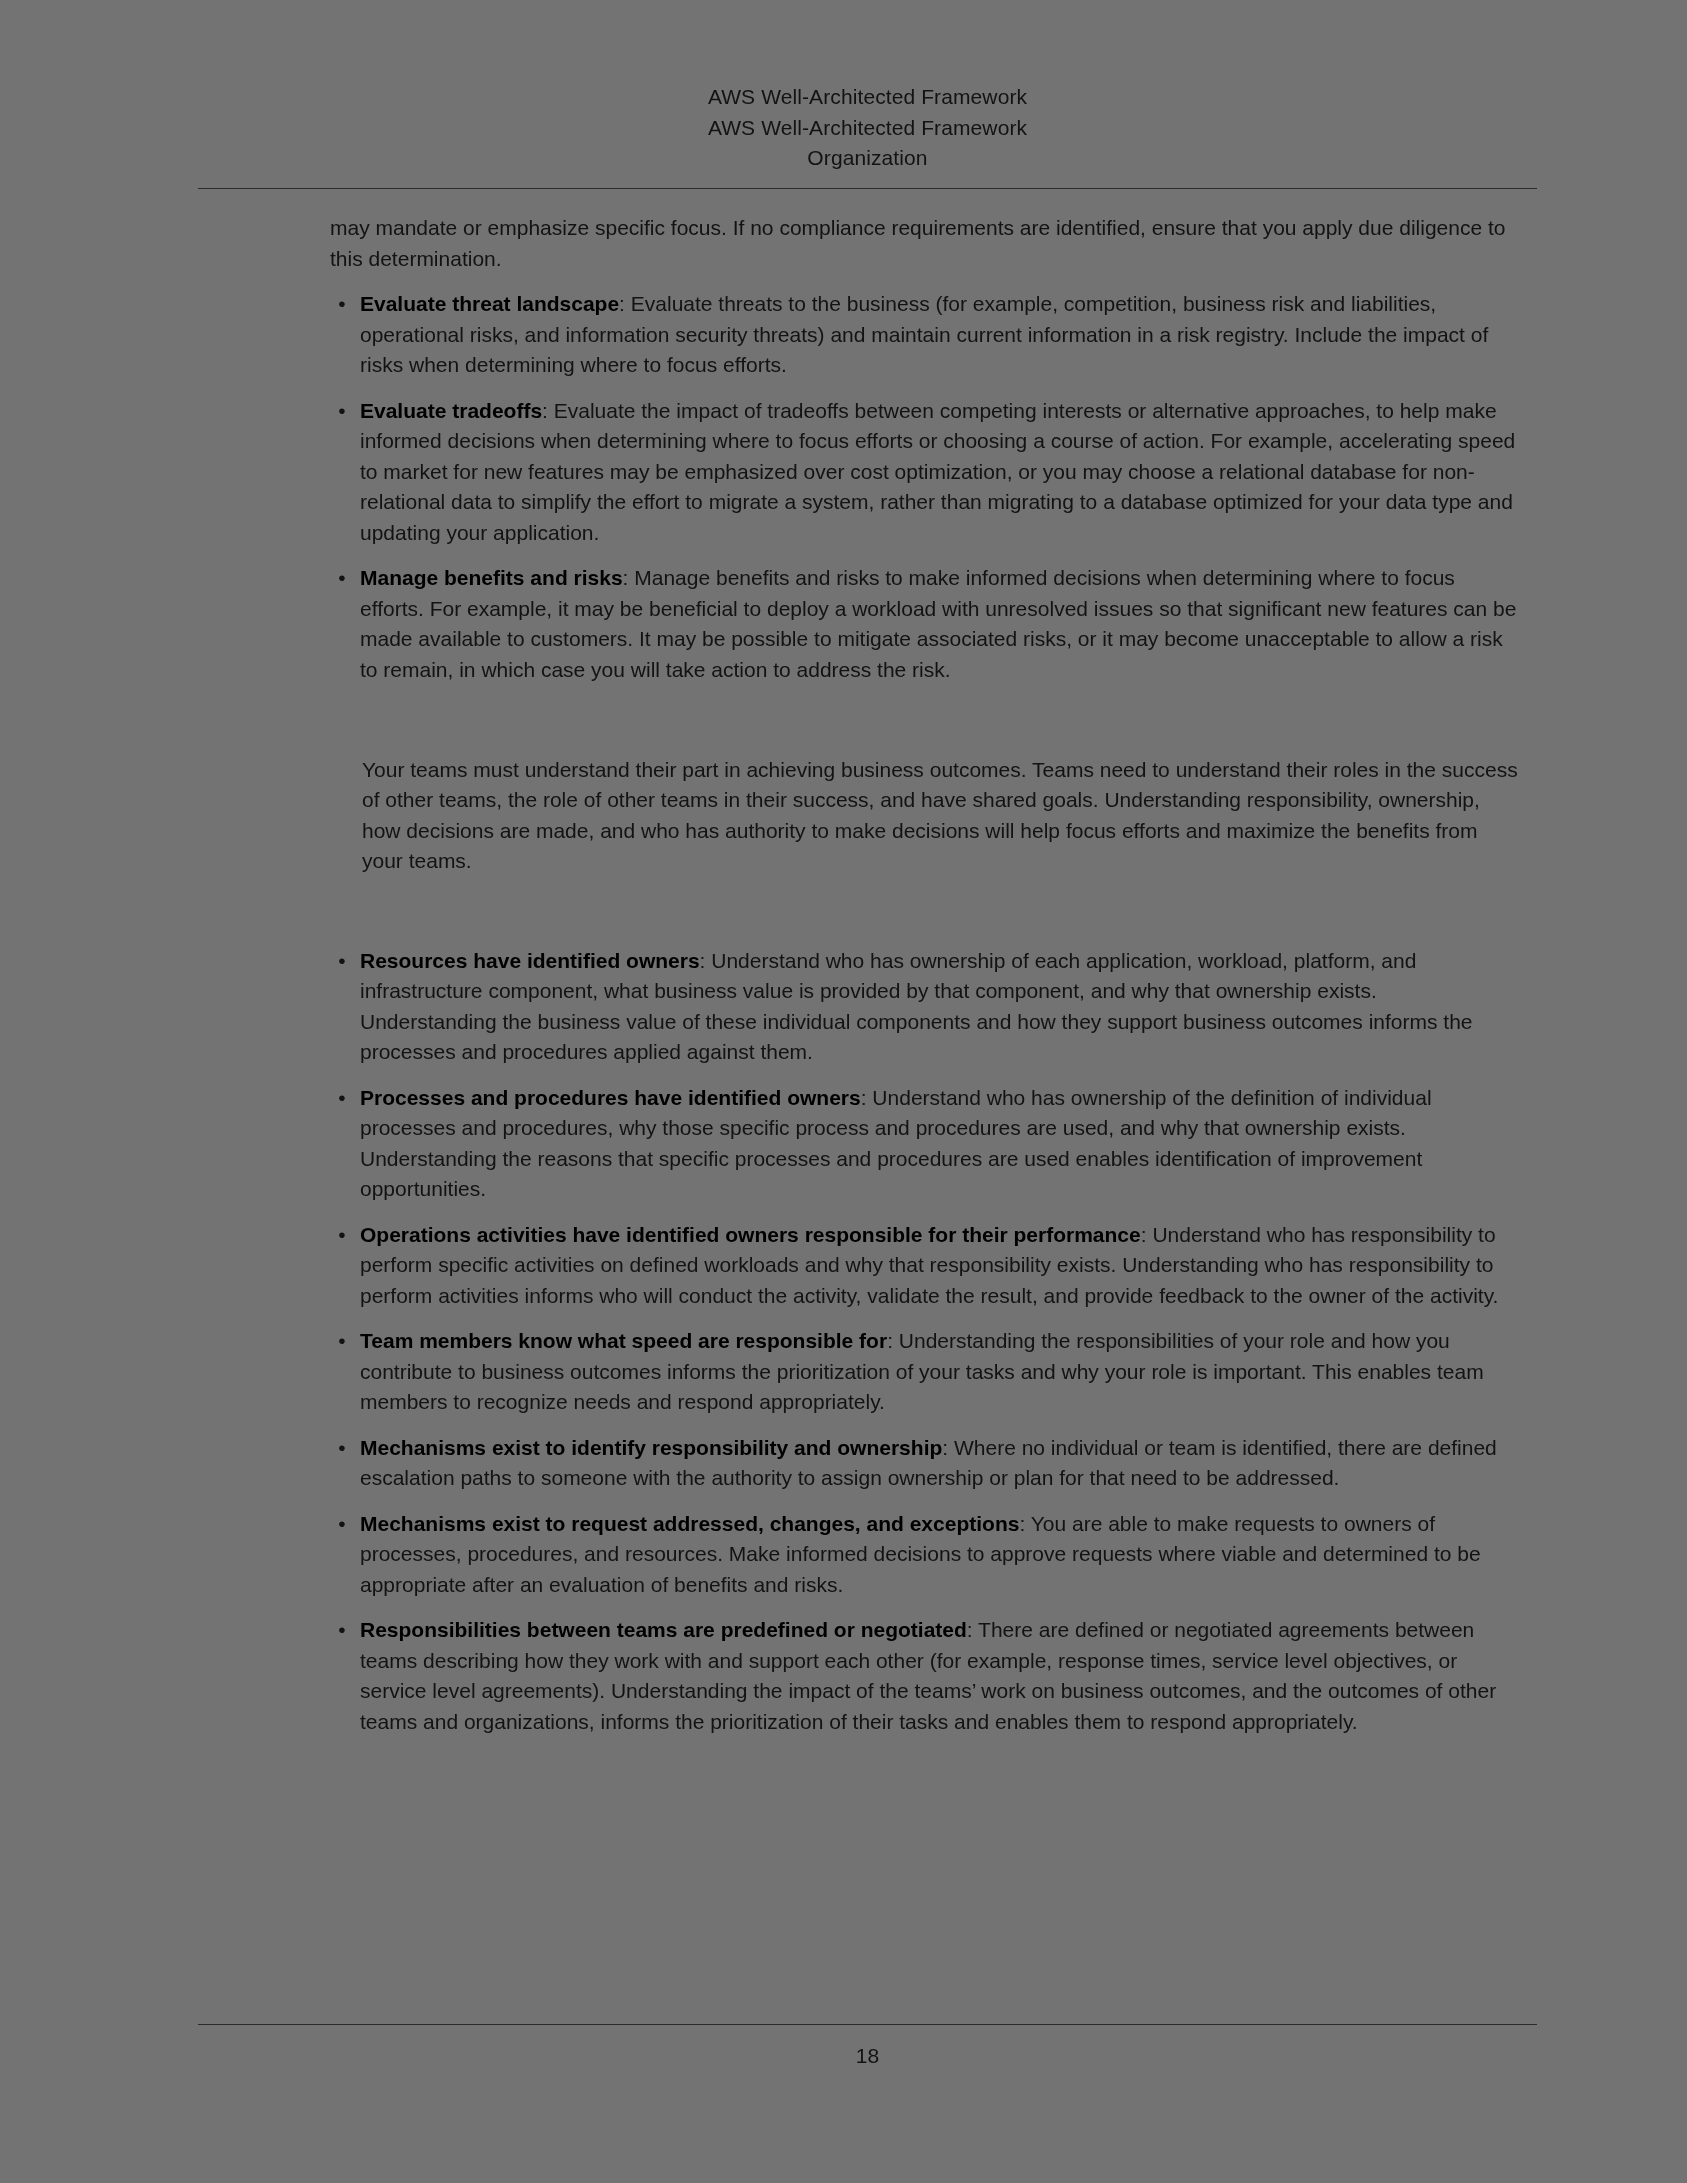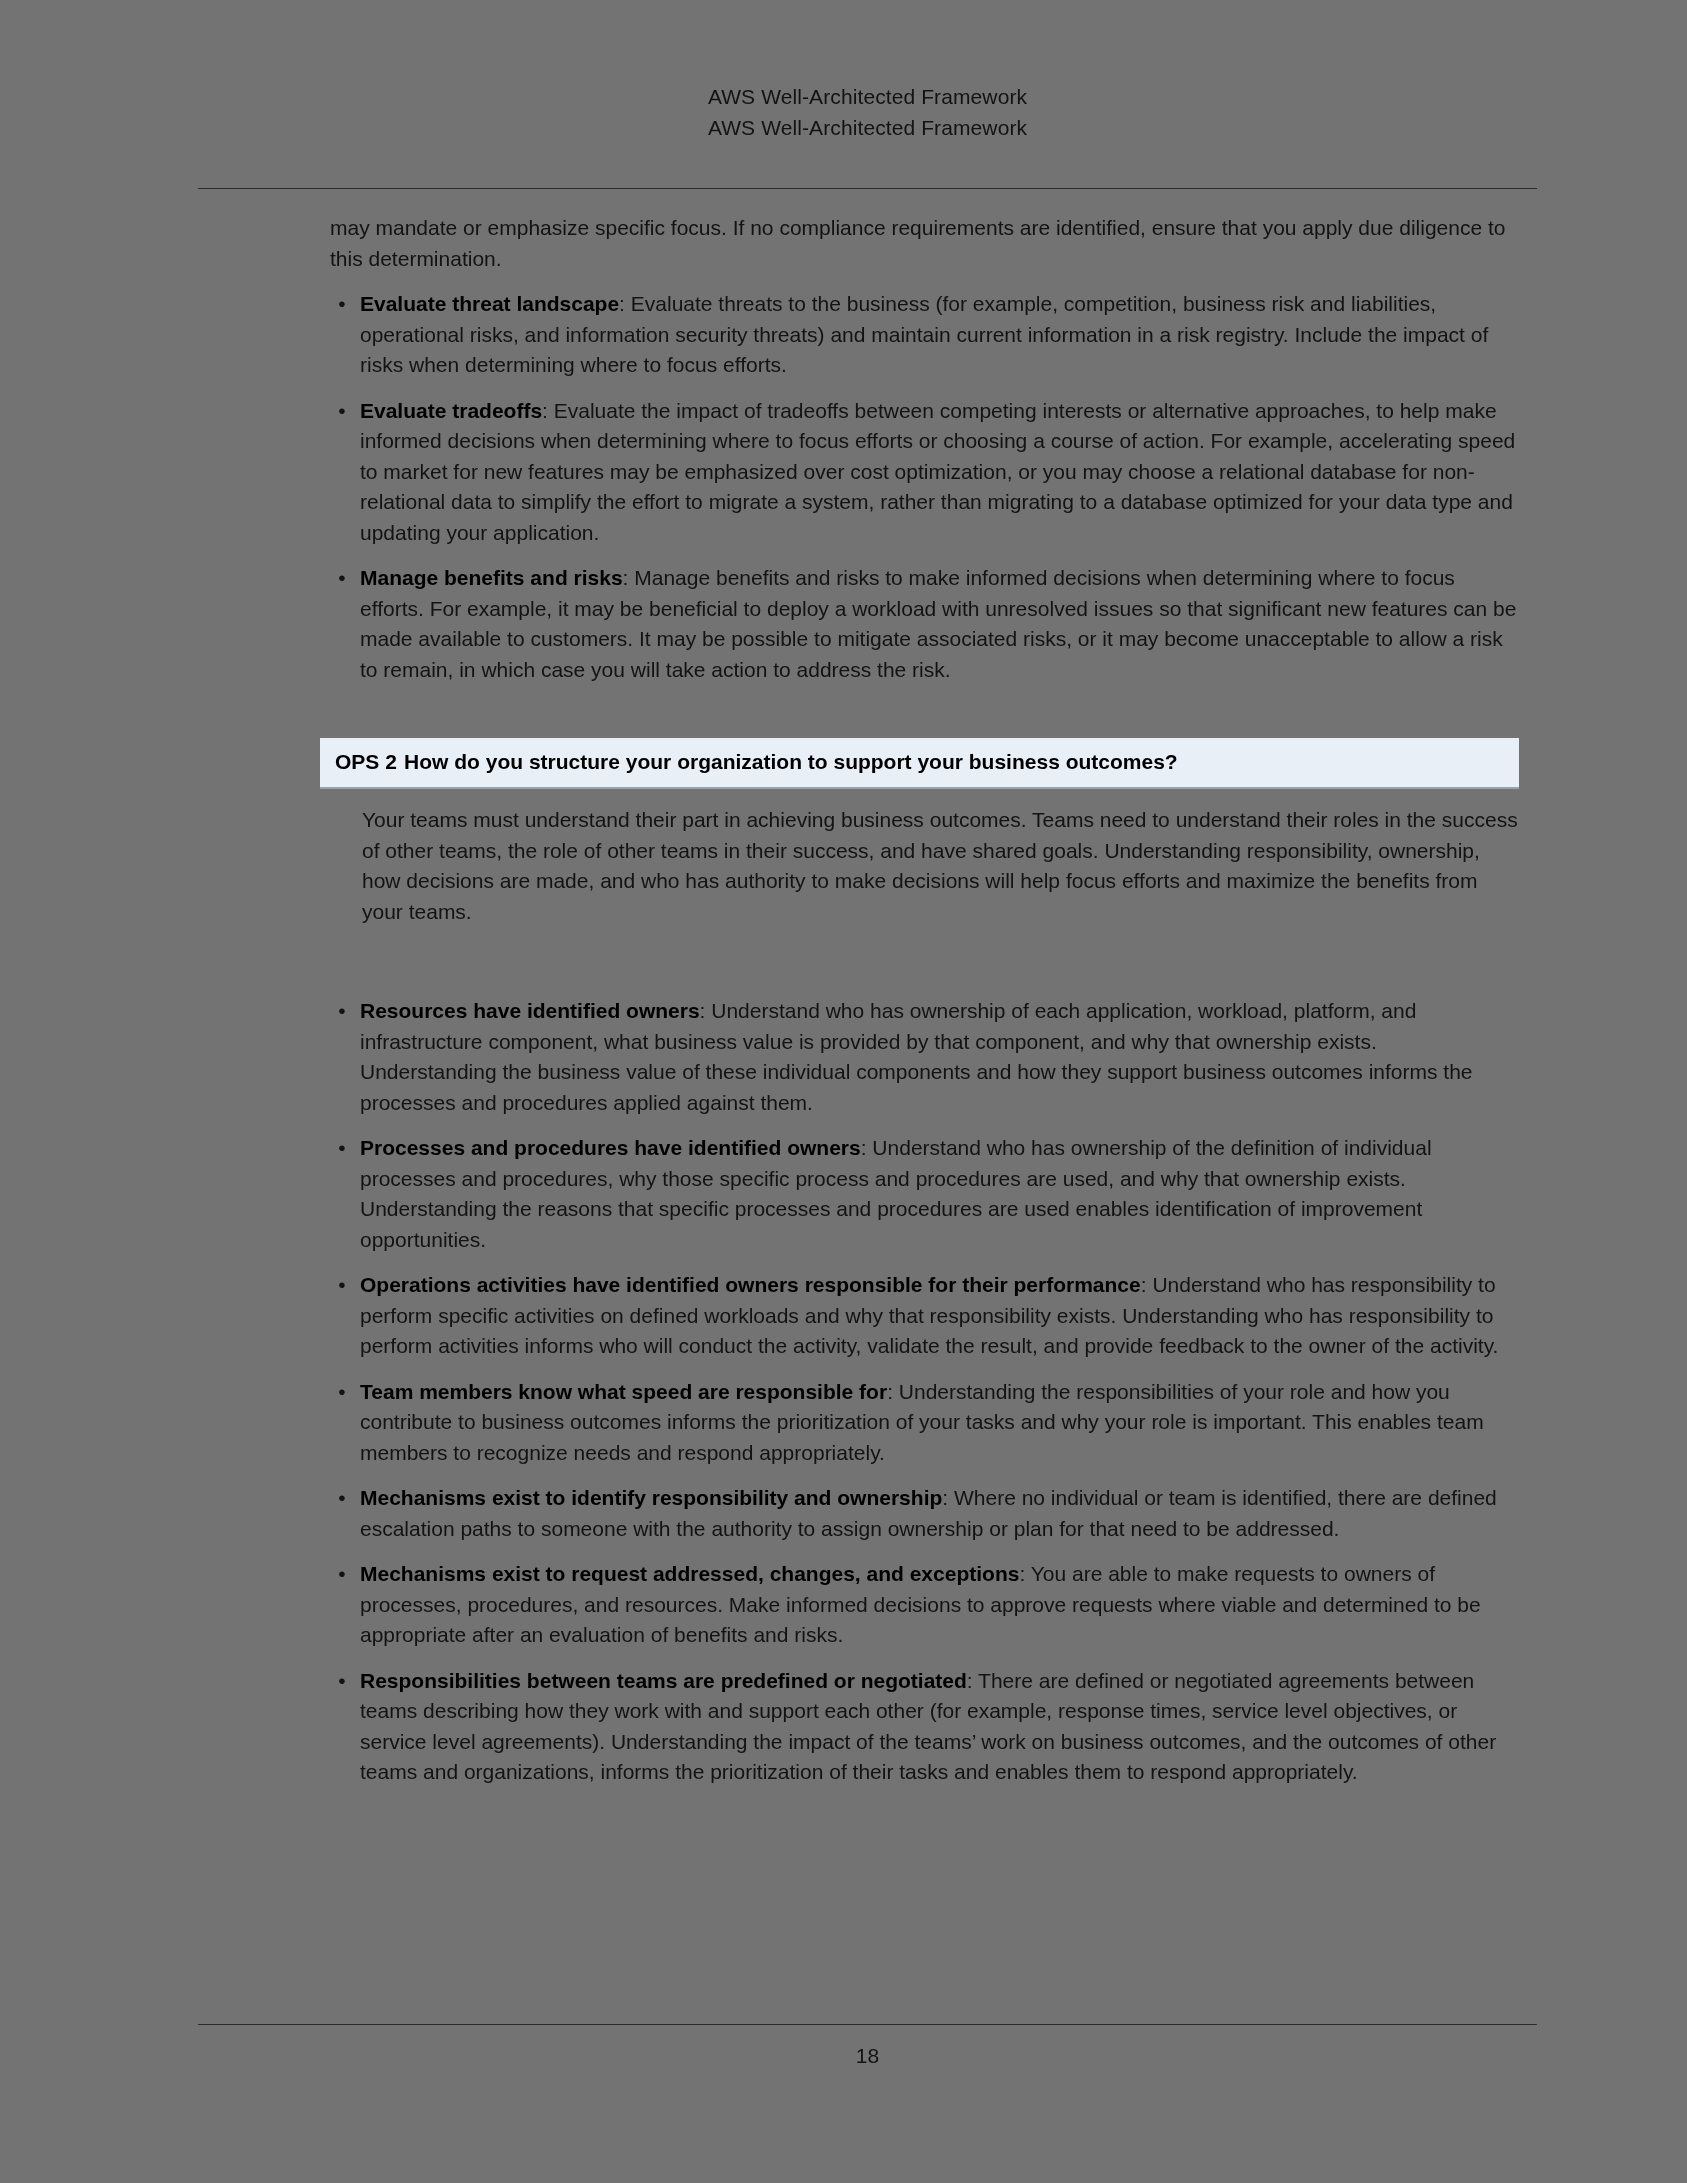--- a/index.html
+++ b/index.html
@@ -147,20 +147,21 @@
   .spacer-sm { height: 21.4px; }
 </style>
 </head>
 <body>
 
 <div class="page">
 
   <div class="page-header">
     <div class="hline">AWS Well-Architected Framework</div>
     <div class="hline">AWS Well-Architected Framework</div>
+    <div class="hline">Organization</div>
   </div>
   <div class="header-rule"></div>
 
   <div class="content">
 
     <p class="para cont">may mandate or emphasize specific focus. If no compliance requirements are identified, ensure that you apply due diligence to this determination.</p>
 
     <ul class="bullets">
       <li>
         <span class="dot">•</span>
@@ -171,23 +172,20 @@
         <b>Evaluate tradeoffs</b><span>: Evaluate the impact of tradeoffs between competing interests or alternative approaches, to help make informed decisions when determining where to focus efforts or choosing a course of action. For example, accelerating speed to market for new features may be emphasized over cost optimization, or you may choose a relational database for non-relational data to simplify the effort to migrate a system, rather than migrating to a database optimized for your data type and updating your application.</span>
       </li>
       <li>
         <span class="dot">•</span>
         <b>Manage benefits and risks</b><span>: Manage benefits and risks to make informed decisions when determining where to focus efforts. For example, it may be beneficial to deploy a workload with unresolved issues so that significant new features can be made available to customers. It may be possible to mitigate associated risks, or it may become unacceptable to allow a risk to remain, in which case you will take action to address the risk.</span>
       </li>
     </ul>
 
     <div class="spacer-lg"></div>
 
-    <div class="ops-banner">
-      <span class="ops-id">OPS 2</span>&nbsp;&nbsp;<span class="ops-q">How do you structure your organization to support your business outcomes?</span>
-    </div>
 
     <p class="para ops-intro">Your teams must understand their part in achieving business outcomes. Teams need to understand their roles in the success of other teams, the role of other teams in their success, and have shared goals. Understanding responsibility, ownership, how decisions are made, and who has authority to make decisions will help focus efforts and maximize the benefits from your teams.</p>
 
     <div class="spacer-md"></div>
 
 
     <div class="spacer-sm"></div>
 
     <ul class="bullets">
       <li>

